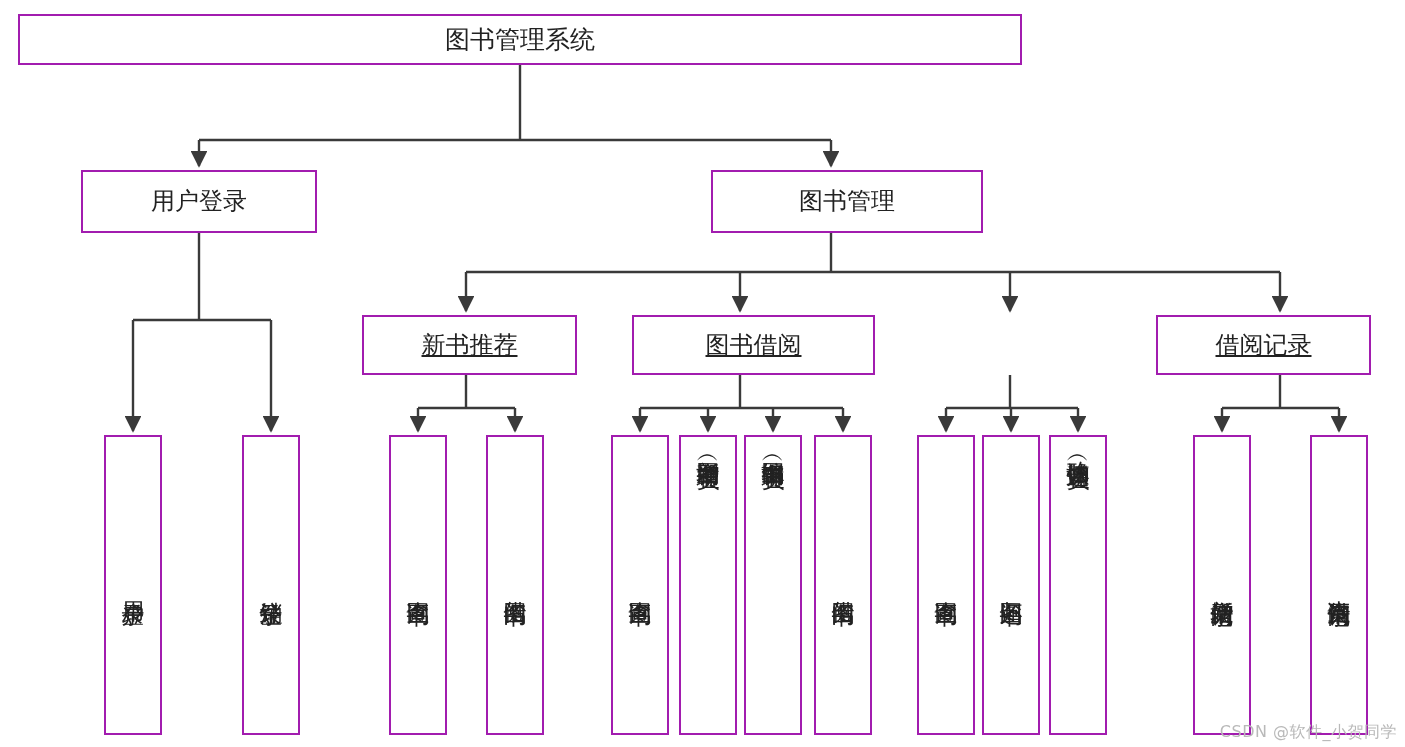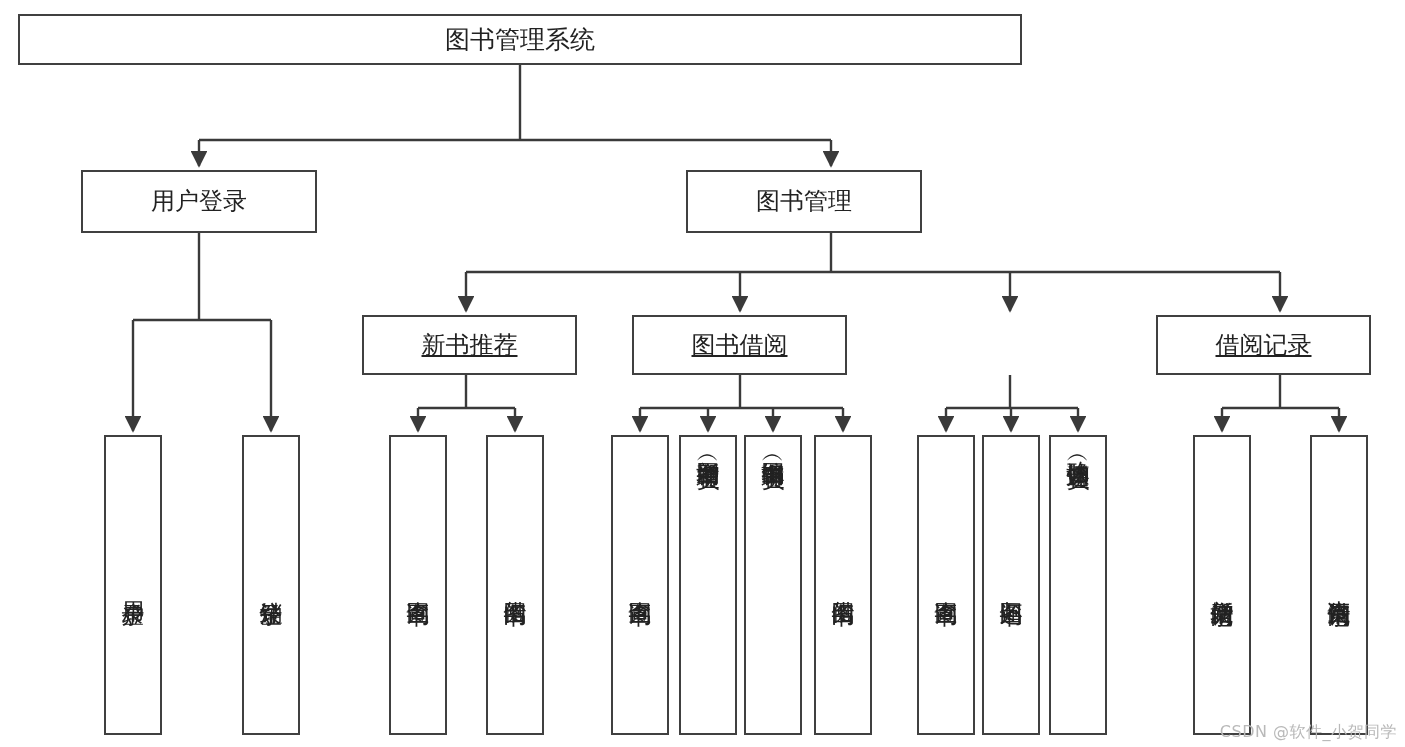--- a/index.html
+++ b/index.html
@@ -21,21 +21,21 @@
     position: absolute;
     left: 0;
     top: 0;
     width: 1405px;
     height: 747px;
   }
   .node {
     position: absolute;
     box-sizing: border-box;
     background: #ffffff;
-    border: 2px solid #404040;
+    border: 2px solid #a21caf;
     display: flex;
     align-items: center;
     justify-content: center;
     color: #222222;
     z-index: 3;
   }
   .node-label {
     display: block;
     text-align: center;
     line-height: 1.02;
@@ -128,29 +128,29 @@
   </svg>
 
   <div class="node lvl-root" style="left:18px; top:14px; width:1004px; height:51px;">
     <span class="node-label">图书管理系统</span>
   </div>
 
   <div class="node lvl-2" style="left:81px; top:170px; width:236px; height:63px;">
     <span class="node-label">用户登录</span>
   </div>
 
-  <div class="node lvl-2" style="left:686px; top:170px; width:236px; height:63px;">
+  <div class="node lvl-2" style="left:711px; top:170px; width:272px; height:63px;">
     <span class="node-label">图书管理</span>
   </div>
 
   <div class="node lvl-3" style="left:362px; top:315px; width:215px; height:60px;">
     <span class="node-label">新书推荐</span>
   </div>
 
-  <div class="node lvl-3" style="left:632px; top:315px; width:215px; height:60px;">
+  <div class="node lvl-3" style="left:632px; top:315px; width:243px; height:60px;">
     <span class="node-label">图书借阅</span>
   </div>
 
 
   <div class="node lvl-3" style="left:1156px; top:315px; width:215px; height:60px;">
     <span class="node-label">借阅记录</span>
   </div>
 
   <div class="node lvl-leaf align-center" style="left:104px; top:435px; width:58px; height:300px;">
     <span class="node-label">用户登录</span>

